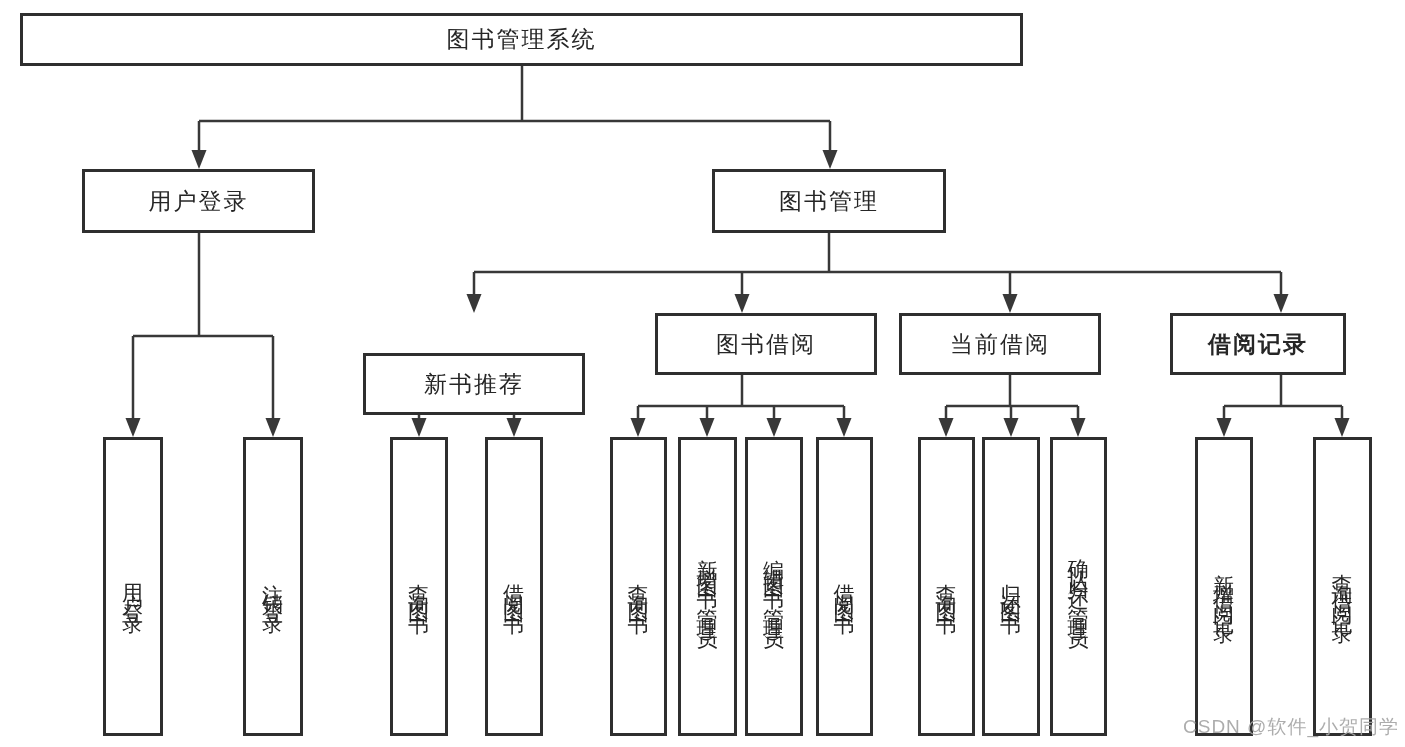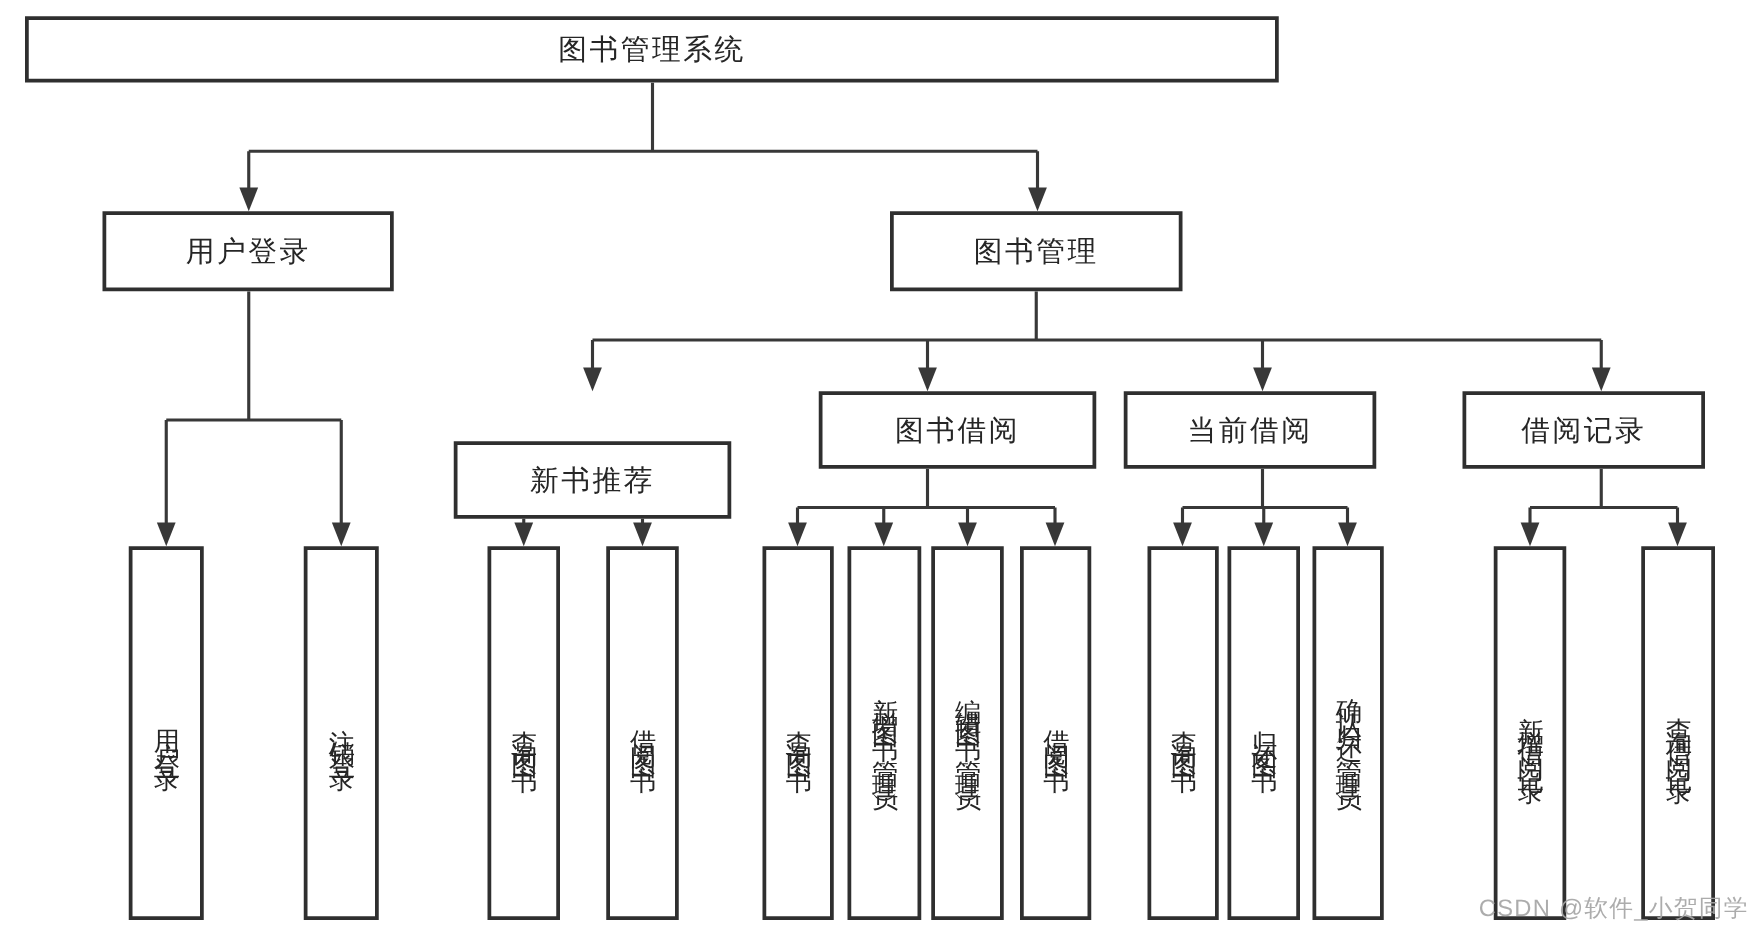--- a/index.html
+++ b/index.html
@@ -48,21 +48,21 @@
     opacity:.92;
     z-index:5;
   }
   
   #root        {left:20px;  top:13px;  width:1003px;height:53px;}
   #user-login  {left:82px;  top:169px; width:233px; height:64px;}
   #book-mgmt   {left:712px; top:169px; width:234px; height:64px;}
   #new-book-rec   {left:363px; top:313px;width:222px;height:62px;margin-top:40px;}
   #book-borrow    {left:631px; top:313px;width:222px;height:62px;margin-left:24px;}
   #current-borrow {left:899px; top:313px;width:202px;height:62px;}
-  #borrow-records {left:1170px;top:313px;width:194px;height:62px;}
+  #borrow-records {left:1170px;top:313px;width:176px;height:62px;font-weight:bold;}
   .leaf{top:437px;height:299px;}
   #leaf-user-login     {left:103px; width:60px;}
   #leaf-logout         {left:243px; width:60px;}
   #leaf-query-book-1   {left:390px; width:58px;}
   #leaf-borrow-book-1  {left:485px; width:58px;}
   #leaf-query-book-2   {left:610px; width:57px;}
   #leaf-add-book       {left:678px; width:59px;}
   #leaf-edit-book      {left:745px; width:58px;}
   #leaf-borrow-book-2  {left:816px; width:57px;}
   #leaf-query-book-3   {left:918px; width:57px;}

